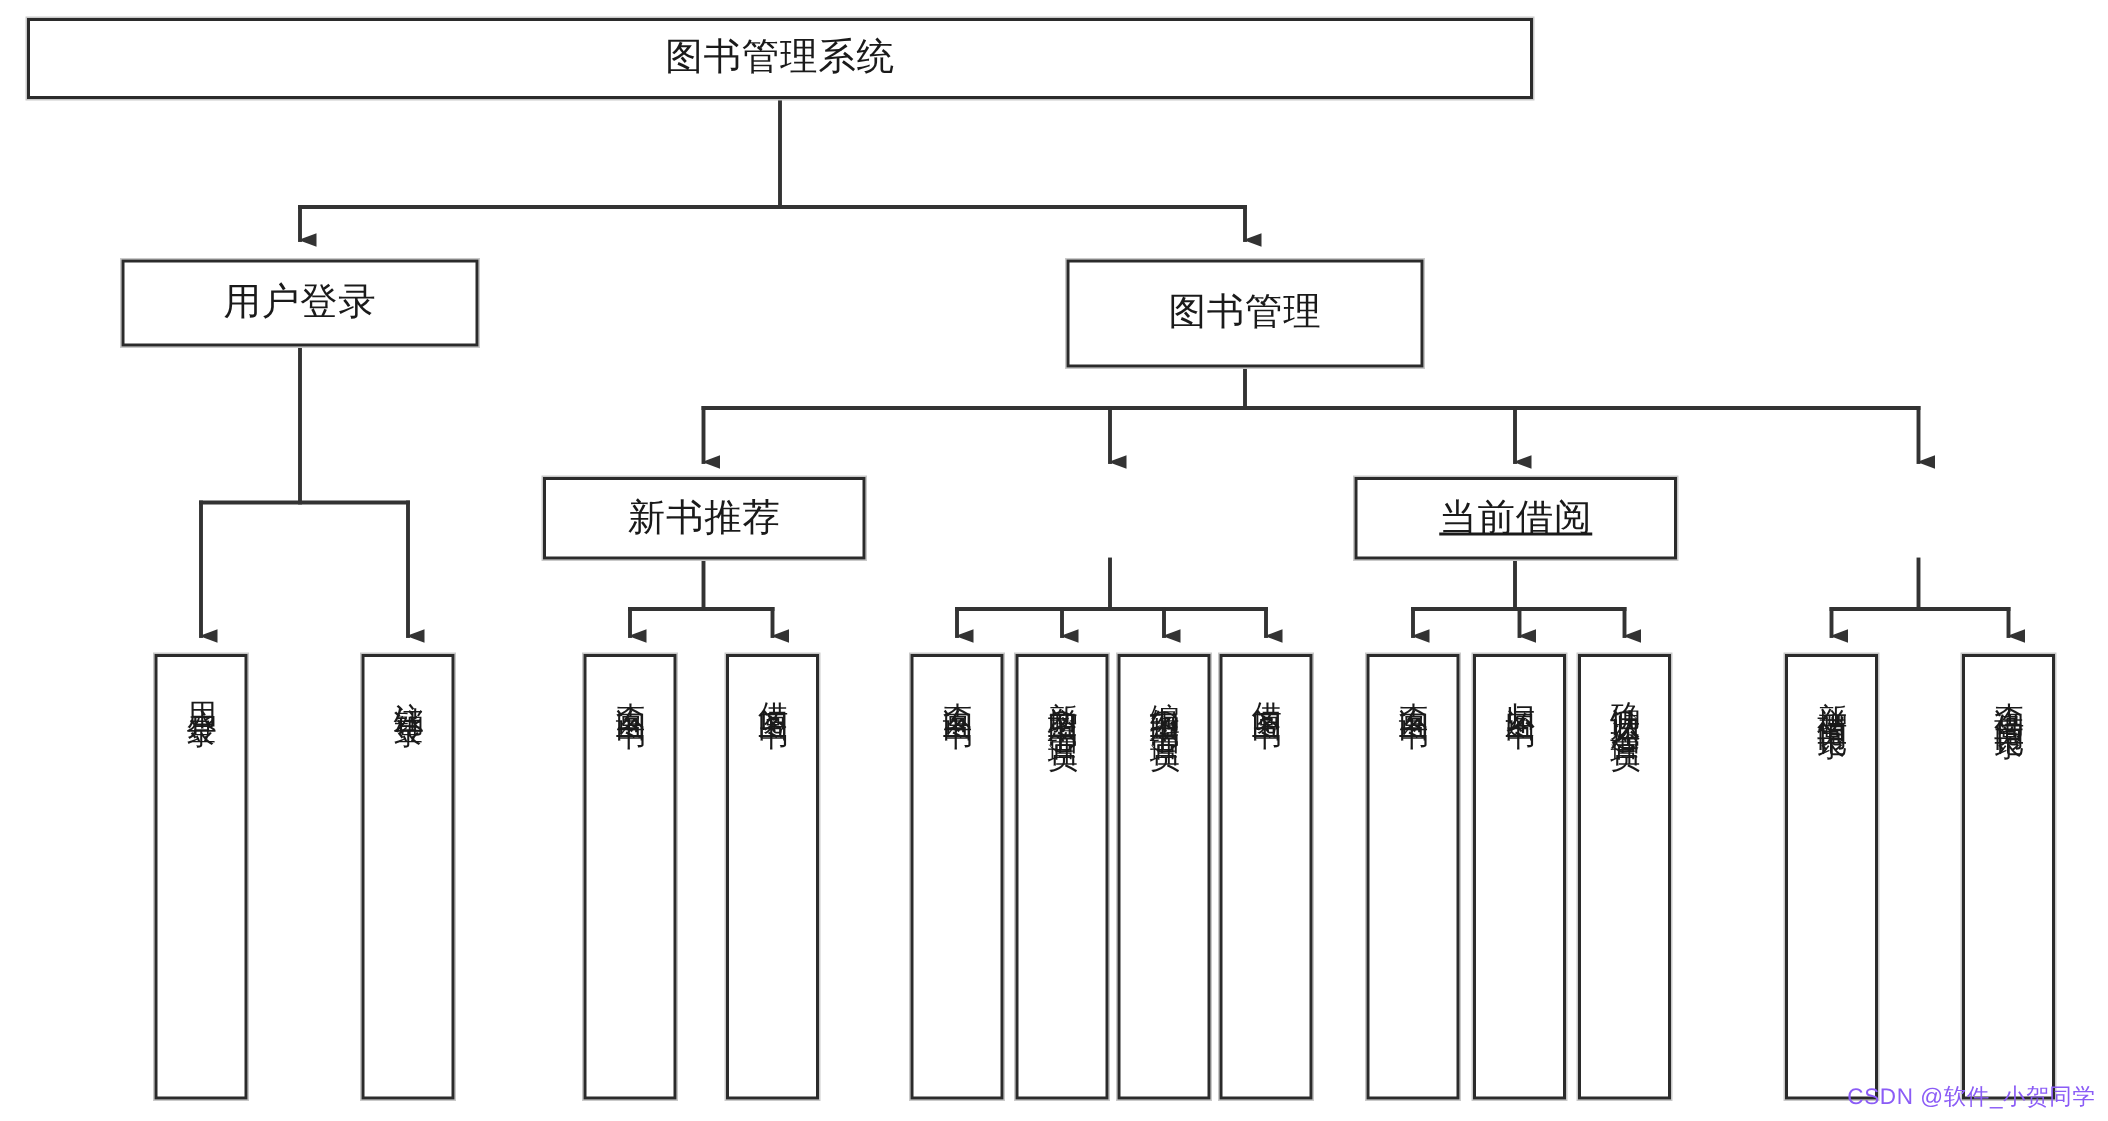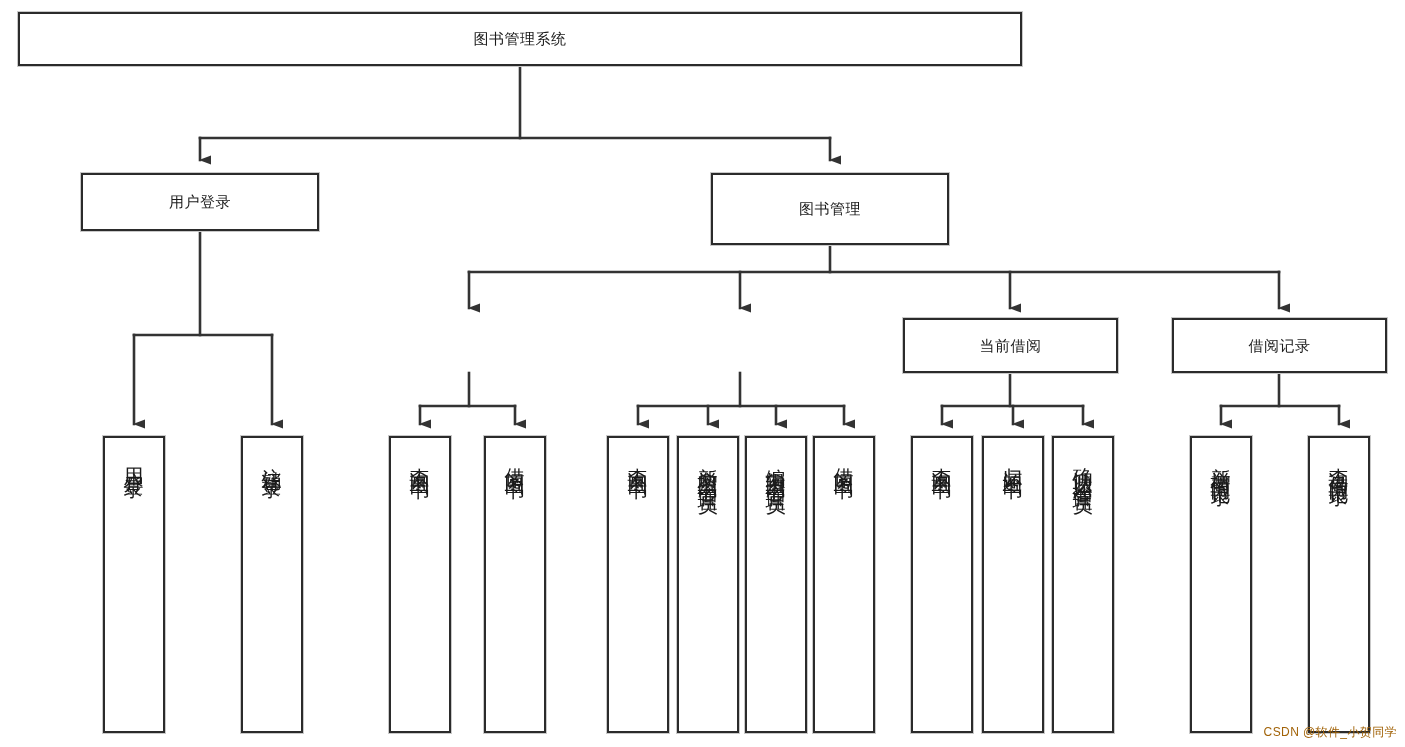--- a/index.html
+++ b/index.html
@@ -6,27 +6,27 @@
   body{width:1405px;height:747px;overflow:hidden;
        font-family:"Liberation Sans","DejaVu Sans",sans-serif;}
   #stage{position:relative;width:1405px;height:747px;background:#fff;}
   svg.wires{position:absolute;left:0;top:0;width:1405px;height:747px;}
   .node{position:absolute;box-sizing:border-box;background:#ffffff;
         border:2px solid #2b2b2b;
         box-shadow:0 0 0 1px #c9c9c9;
         display:flex;align-items:center;justify-content:center;
         color:#1a1a1a;}
   .node .lbl{display:block;text-align:center;line-height:1.18;}
-  .h-node .lbl{font-size:15px;letter-spacing:.5px;text-align:center;}
+  .h-node .lbl{font-size:25px;letter-spacing:.5px;text-align:center;}
   .v-node{align-items:flex-start;padding-top:14px;}
   .v-node .lbl{writing-mode:vertical-rl;text-orientation:upright;
                font-size:20px;letter-spacing:4px;line-height:1.0;
                margin:0 auto;}
-  #watermark{position:absolute;right:8px;bottom:6px;font-size:12px;
-             color:#a16207;white-space:nowrap;letter-spacing:.4px;}
+  #watermark{position:absolute;right:8px;bottom:6px;font-size:15px;
+             color:#8b5cf6;white-space:nowrap;letter-spacing:.4px;}
 </style>
 </head>
 <body>
 
 <div id="stage">
 
   <svg class="wires" viewBox="0 0 1405 747" xmlns="http://www.w3.org/2000/svg">
     <defs>
       <marker id="arw" viewBox="0 0 10 12" refX="5" refY="11" markerWidth="10" markerHeight="12" orient="auto-start-reverse" markerUnits="userSpaceOnUse">
         <path d="M0.5 0 L9.5 0 L5 12 Z" fill="#333333"></path>
@@ -80,25 +80,25 @@
     <span class="lbl">图书管理系统</span>
   </div>
 
   <div class="node h-node" style="left:81px;top:173px;width:238px;height:58px;">
     <span class="lbl">用户登录</span>
   </div>
   <div class="node h-node" style="left:711px;top:173px;width:238px;height:72px;">
     <span class="lbl">图书管理</span>
   </div>
 
-  <div class="node h-node" style="left:903px;top:318px;width:215px;height:55px;">
+  <div class="node h-node" style="left:362px;top:318px;width:215px;height:55px;">
+    <span class="lbl">新书推荐</span>
+  </div>
+  <div class="node h-node" style="left:903px;top:318px;width:215px;height:55px;text-decoration:underline;">
     <span class="lbl">当前借阅</span>
-  </div>
-  <div class="node h-node" style="left:1172px;top:318px;width:215px;height:55px;">
-    <span class="lbl">借阅记录</span>
   </div>
 
   <div class="node v-node" style="left:103px;top:436px;width:62px;height:297px;">
     <span class="lbl">用户登录</span>
   </div>
   <div class="node v-node" style="left:241px;top:436px;width:62px;height:297px;">
     <span class="lbl">注销登录</span>
   </div>
 
   <div class="node v-node" style="left:389px;top:436px;width:62px;height:297px;">

